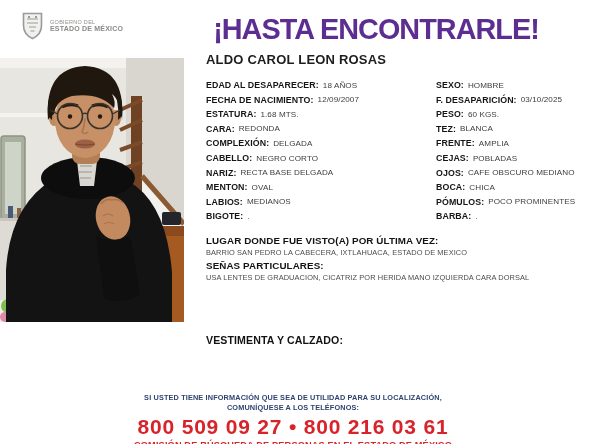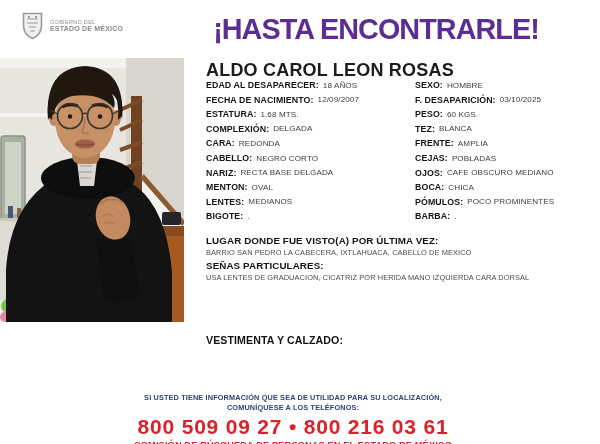--- a/index.html
+++ b/index.html
@@ -20,33 +20,32 @@
 
   .title {
     position:absolute; left:200px; top:12px; width:352px;
     text-align:center; color:#5d2e91; font-weight:bold;
     font-size:30px; letter-spacing:-1px; white-space:nowrap;
     transform:scaleX(.96); transform-origin:center top;
   }
 
   .name {
     position:absolute; left:206px; top:52px;
-    font-size:18px; font-weight:bold; color:#1d1d1b; letter-spacing:.2px;
+    font-size:13px; font-weight:bold; color:#1d1d1b; letter-spacing:.2px;
     white-space:nowrap;
-    margin-top:8px;
   }
 
   
   .photo { position:absolute; left:0; top:58px; width:184px; height:264px; }
   .photo svg { display:block; width:184px; height:264px; }
 
   
   .col { position:absolute; top:78px; }
   .col-left  { left:206px; width:228px; }
-  .col-right { left:415px; width:162px; }
+  .col-right { left:436px; width:162px; }
   .frow { height:14.55px; display:flex; align-items:center; white-space:nowrap; }
   .flabel { font-weight:bold; font-size:8.8px; color:#151515; letter-spacing:.1px; }
   .fvalue { font-size:8.1px; color:#3c3c3c; margin-left:4px; letter-spacing:.1px; }
 
   
   .section { position:absolute; left:206px; }
   .sec-heading { font-weight:bold; font-size:9.8px; color:#131313; letter-spacing:.1px; }
   .sec-text { font-size:7.4px; color:#4b4b4b; margin-top:2px; letter-spacing:.1px; line-height:1.35; }
   #section-lugar { top:235px; width:388px; }
   #section-senas { top:260px; width:388px; }
@@ -161,41 +160,41 @@
       </div>
     <div class="frow">
         <span class="flabel">FECHA DE NACIMIENTO:</span>
         <span class="fvalue">12/09/2007</span>
       </div>
     <div class="frow">
         <span class="flabel">ESTATURA:</span>
         <span class="fvalue">1.68 MTS.</span>
       </div>
     <div class="frow">
+        <span class="flabel">CARA:</span>
+        <span class="fvalue">REDONDA</span>
+      </div>
+    <div class="frow">
         <span class="flabel">COMPLEXIÓN:</span>
         <span class="fvalue">DELGADA</span>
       </div>
     <div class="frow">
-        <span class="flabel">CARA:</span>
-        <span class="fvalue">REDONDA</span>
-      </div>
-    <div class="frow">
         <span class="flabel">CABELLO:</span>
         <span class="fvalue">NEGRO CORTO</span>
       </div>
     <div class="frow">
         <span class="flabel">NARIZ:</span>
         <span class="fvalue">RECTA BASE DELGADA</span>
       </div>
     <div class="frow">
         <span class="flabel">MENTON:</span>
         <span class="fvalue">OVAL</span>
       </div>
     <div class="frow">
-        <span class="flabel">LENTES:</span>
+        <span class="flabel">LABIOS:</span>
         <span class="fvalue">MEDIANOS</span>
       </div>
     <div class="frow">
         <span class="flabel">BIGOTE:</span>
         <span class="fvalue">.</span>
       </div>
   </div>
 
   <div class="col col-right">
     <div class="frow">
@@ -235,21 +234,21 @@
         <span class="fvalue">POCO PROMINENTES</span>
       </div>
     <div class="frow">
         <span class="flabel">BARBA:</span>
         <span class="fvalue">.</span>
       </div>
   </div>
 
   <div class="section" id="section-lugar">
     <div class="sec-heading">LUGAR DONDE FUE VISTO(A) POR ÚLTIMA VEZ:</div>
-    <div class="sec-text">BARRIO SAN PEDRO LA CABECERA, IXTLAHUACA, CABELLO DE MEXICO</div>
+    <div class="sec-text">BARRIO SAN PEDRO LA CABECERA, IXTLAHUACA, ESTADO DE MEXICO</div>
   </div>
 
   <div class="section" id="section-senas">
     <div class="sec-heading">SEÑAS PARTICULARES:</div>
     <div class="sec-text">USA LENTES DE GRADUACION, CICATRIZ POR HERIDA MANO IZQUIERDA CARA DORSAL</div>
   </div>
 
   <div class="section" id="section-vestimenta">
     <div class="sec-heading">VESTIMENTA Y CALZADO:</div>
   </div>

